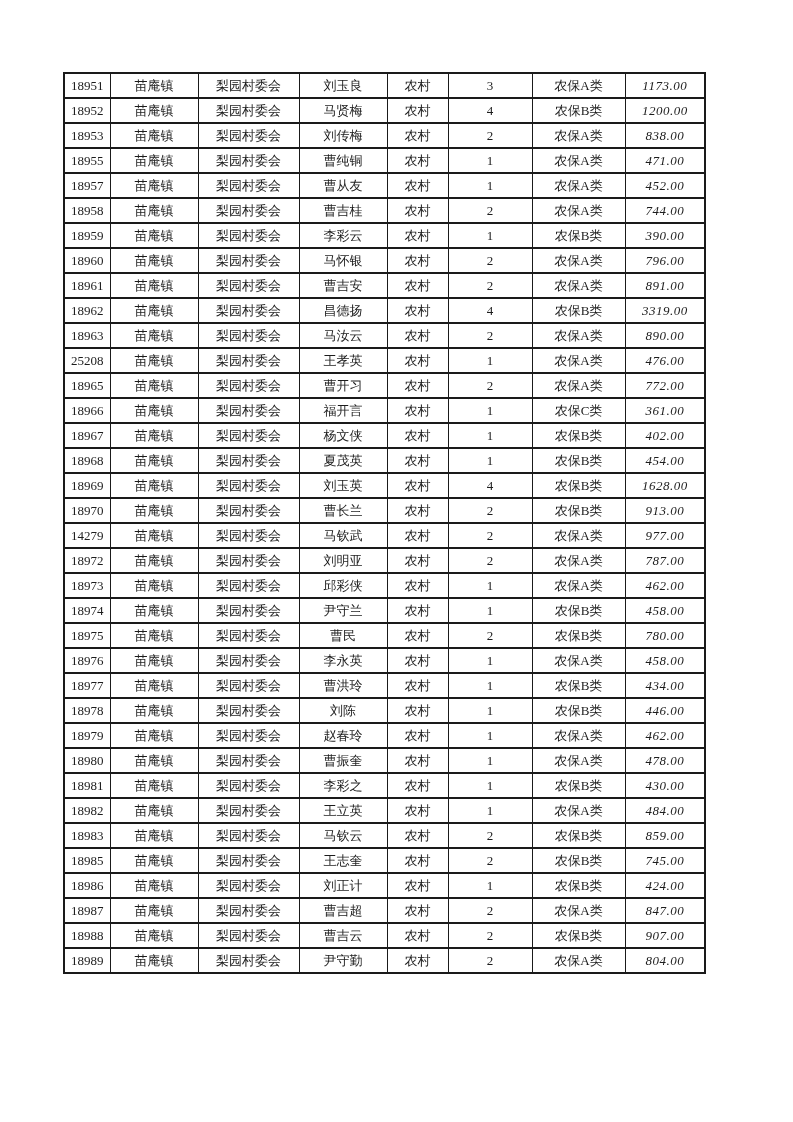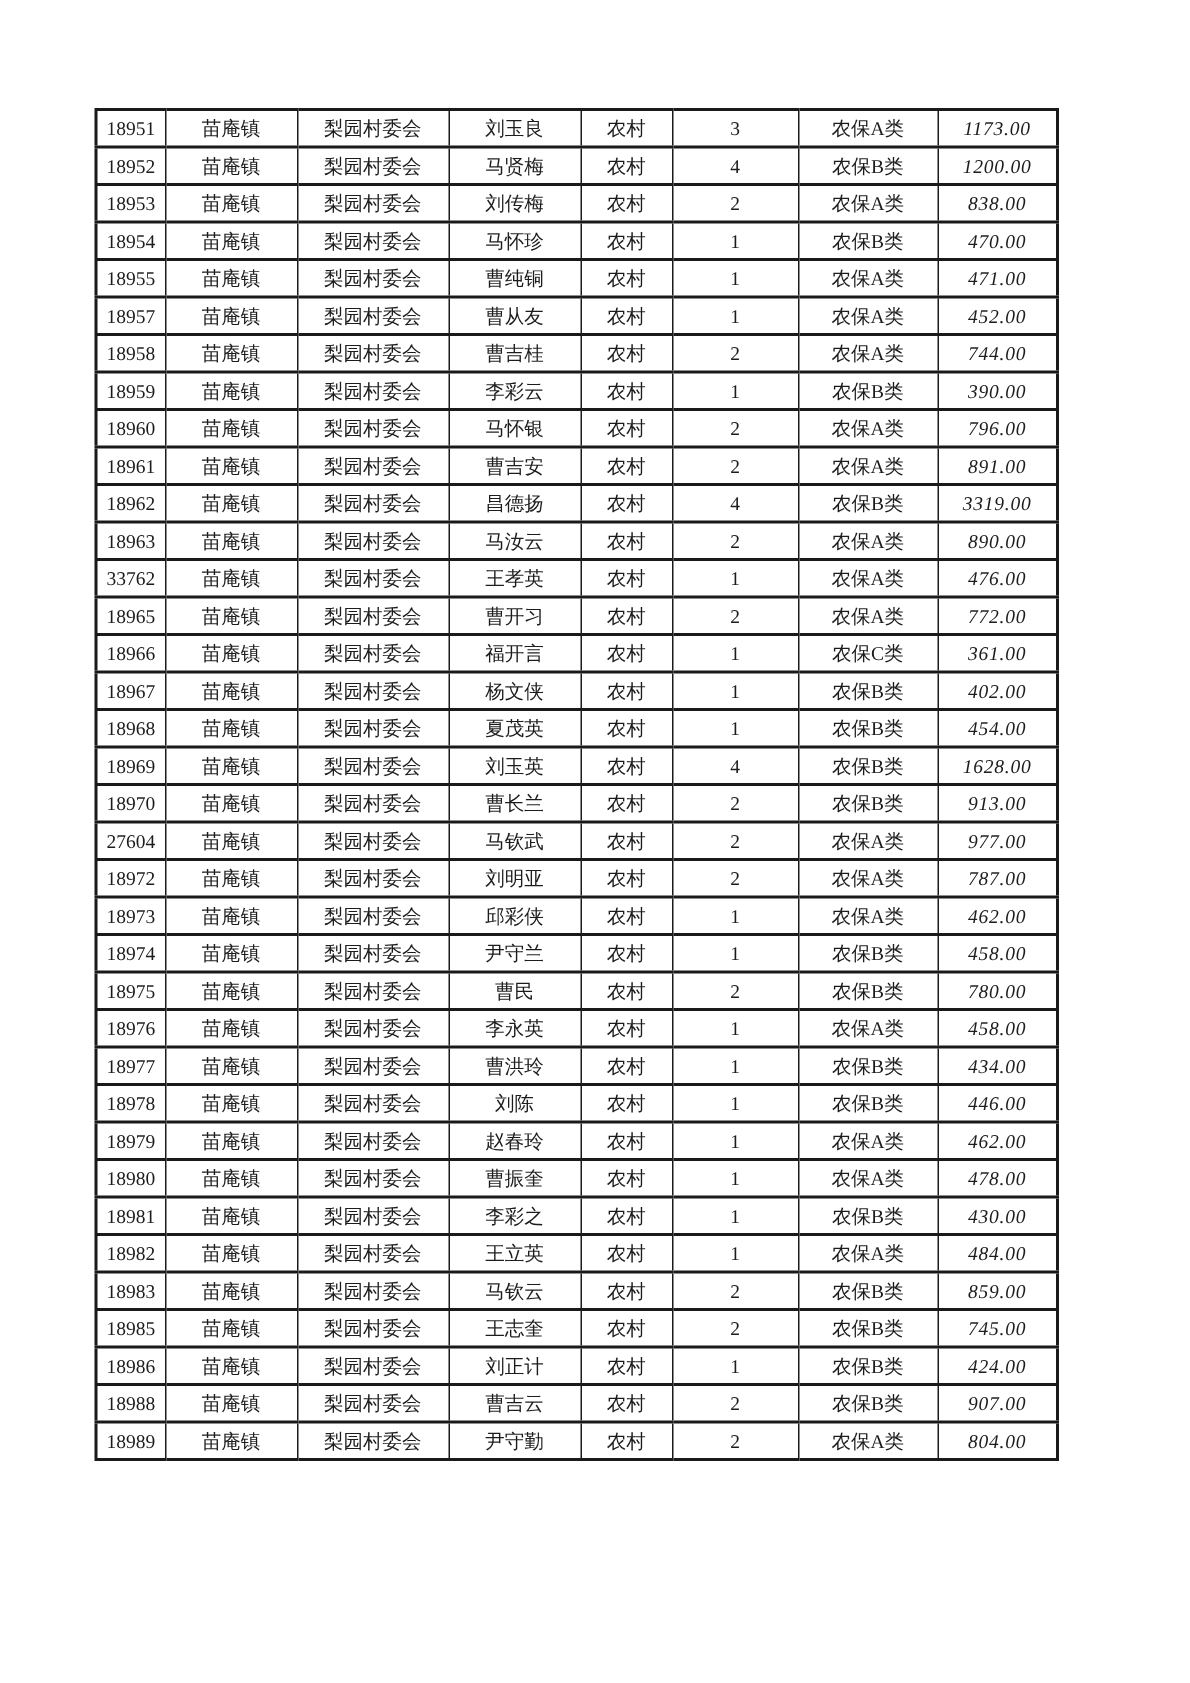--- a/index.html
+++ b/index.html
@@ -88,30 +88,20 @@
           <td class="serial">18953</td>
           <td>苗庵镇</td>
           <td>梨园村委会</td>
           <td>刘传梅</td>
           <td>农村</td>
           <td>2</td>
           <td>农保A类</td>
           <td class="amount">838.00</td>
         </tr>
         <tr>
-          <td class="serial">18954</td>
-          <td>苗庵镇</td>
-          <td>梨园村委会</td>
-          <td>马怀珍</td>
-          <td>农村</td>
-          <td>1</td>
-          <td>农保B类</td>
-          <td class="amount">470.00</td>
-        </tr>
-        <tr>
           <td class="serial">18955</td>
           <td>苗庵镇</td>
           <td>梨园村委会</td>
           <td>曹纯铜</td>
           <td>农村</td>
           <td>1</td>
           <td>农保A类</td>
           <td class="amount">471.00</td>
         </tr>
         <tr>
@@ -178,21 +168,21 @@
           <td class="serial">18963</td>
           <td>苗庵镇</td>
           <td>梨园村委会</td>
           <td>马汝云</td>
           <td>农村</td>
           <td>2</td>
           <td>农保A类</td>
           <td class="amount">890.00</td>
         </tr>
         <tr>
-          <td class="serial">33762</td>
+          <td class="serial">25208</td>
           <td>苗庵镇</td>
           <td>梨园村委会</td>
           <td>王孝英</td>
           <td>农村</td>
           <td>1</td>
           <td>农保A类</td>
           <td class="amount">476.00</td>
         </tr>
         <tr>
           <td class="serial">18965</td>
@@ -248,21 +238,21 @@
           <td class="serial">18970</td>
           <td>苗庵镇</td>
           <td>梨园村委会</td>
           <td>曹长兰</td>
           <td>农村</td>
           <td>2</td>
           <td>农保B类</td>
           <td class="amount">913.00</td>
         </tr>
         <tr>
-          <td class="serial">27604</td>
+          <td class="serial">14279</td>
           <td>苗庵镇</td>
           <td>梨园村委会</td>
           <td>马钦武</td>
           <td>农村</td>
           <td>2</td>
           <td>农保A类</td>
           <td class="amount">977.00</td>
         </tr>
         <tr>
           <td class="serial">18972</td>
@@ -396,20 +386,30 @@
         </tr>
         <tr>
           <td class="serial">18986</td>
           <td>苗庵镇</td>
           <td>梨园村委会</td>
           <td>刘正计</td>
           <td>农村</td>
           <td>1</td>
           <td>农保B类</td>
           <td class="amount">424.00</td>
+        </tr>
+        <tr>
+          <td class="serial">18987</td>
+          <td>苗庵镇</td>
+          <td>梨园村委会</td>
+          <td>曹吉超</td>
+          <td>农村</td>
+          <td>2</td>
+          <td>农保A类</td>
+          <td class="amount">847.00</td>
         </tr>
         <tr>
           <td class="serial">18988</td>
           <td>苗庵镇</td>
           <td>梨园村委会</td>
           <td>曹吉云</td>
           <td>农村</td>
           <td>2</td>
           <td>农保B类</td>
           <td class="amount">907.00</td>

